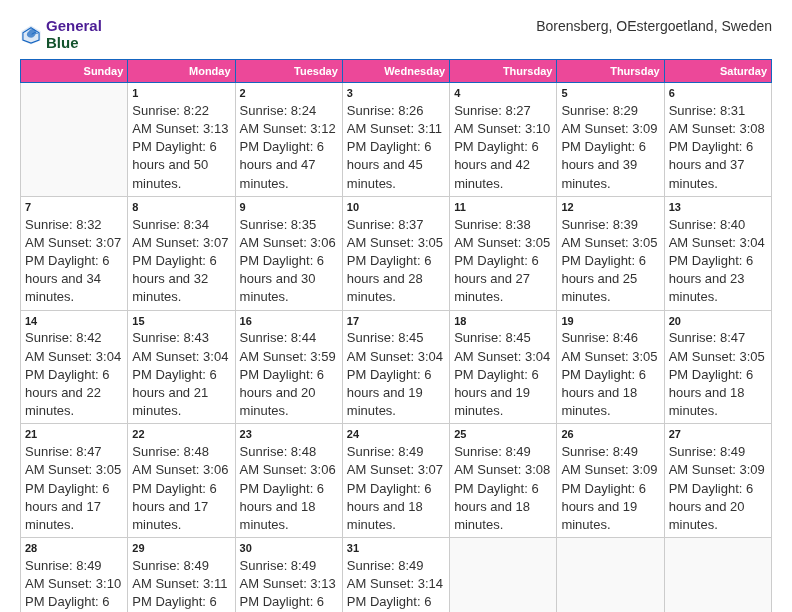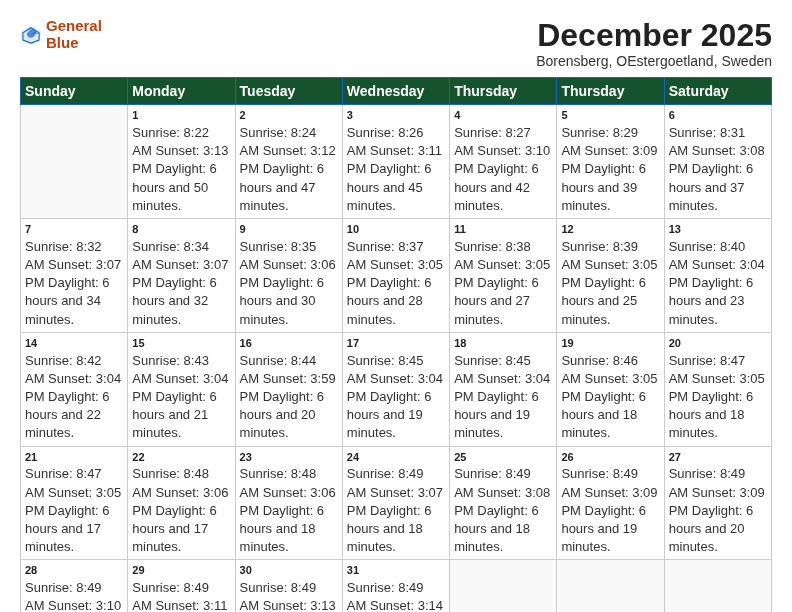--- a/index.html
+++ b/index.html
@@ -26,22 +26,22 @@
     .logo {
       display: flex;
       align-items: center;
       gap: 4px;
     }
     .logo-text {
       font-size: 15px;
       font-weight: bold;
       line-height: 1.1;
     }
-    .logo-general { color: #c2410c; }
-    .logo-blue { color: #c2410c; }
+    .logo-general { color: #4c1d95; }
+    .logo-blue { color: #14532d; }
     .logo-icon {
       width: 22px;
       height: 22px;
     }
     .title-block {
       text-align: right;
     }
     .month-title {
       font-size: 32px;
       font-weight: bold;
@@ -54,26 +54,26 @@
       font-weight: 500;
     }
     .calendar {
       border: 1px solid #ccc;
       border-collapse: collapse;
       width: 100%;
       flex: 1;
       table-layout: fixed;
     }
     .calendar th {
-      background: #14532d;
+      background: #ec4899;
       color: #fff;
-      font-size: 14px;
+      font-size: 11px;
       font-weight: bold;
       padding: 5px 4px;
-      text-align: left;
+      text-align: right;
       border: 1px solid #1565c0;
     }
     .calendar td {
       border: 1px solid #ccc;
       vertical-align: top;
       padding: 3px 4px 3px 4px;
       font-size: 9.5px;
       color: #333;
       line-height: 1.35;
       height: 88px;
@@ -107,21 +107,20 @@
         <path d="M16,14 Q20,10 24,13" fill="none" stroke="#1565c0" stroke-width="1.2"></path>
       </svg>
       <div>
         <div class="logo-text">
           <span class="logo-general">General</span><br>
           <span class="logo-blue">Blue</span>
         </div>
       </div>
     </div>
     <div class="title-block">
-      <div class="month-title">December 2025</div>
       <div class="location">Borensberg, OEstergoetland, Sweden</div>
     </div>
   </div>
 
   <table class="calendar">
     <thead>
       <tr>
       <th>Sunday</th>
           <th>Monday</th>
           <th>Tuesday</th>

